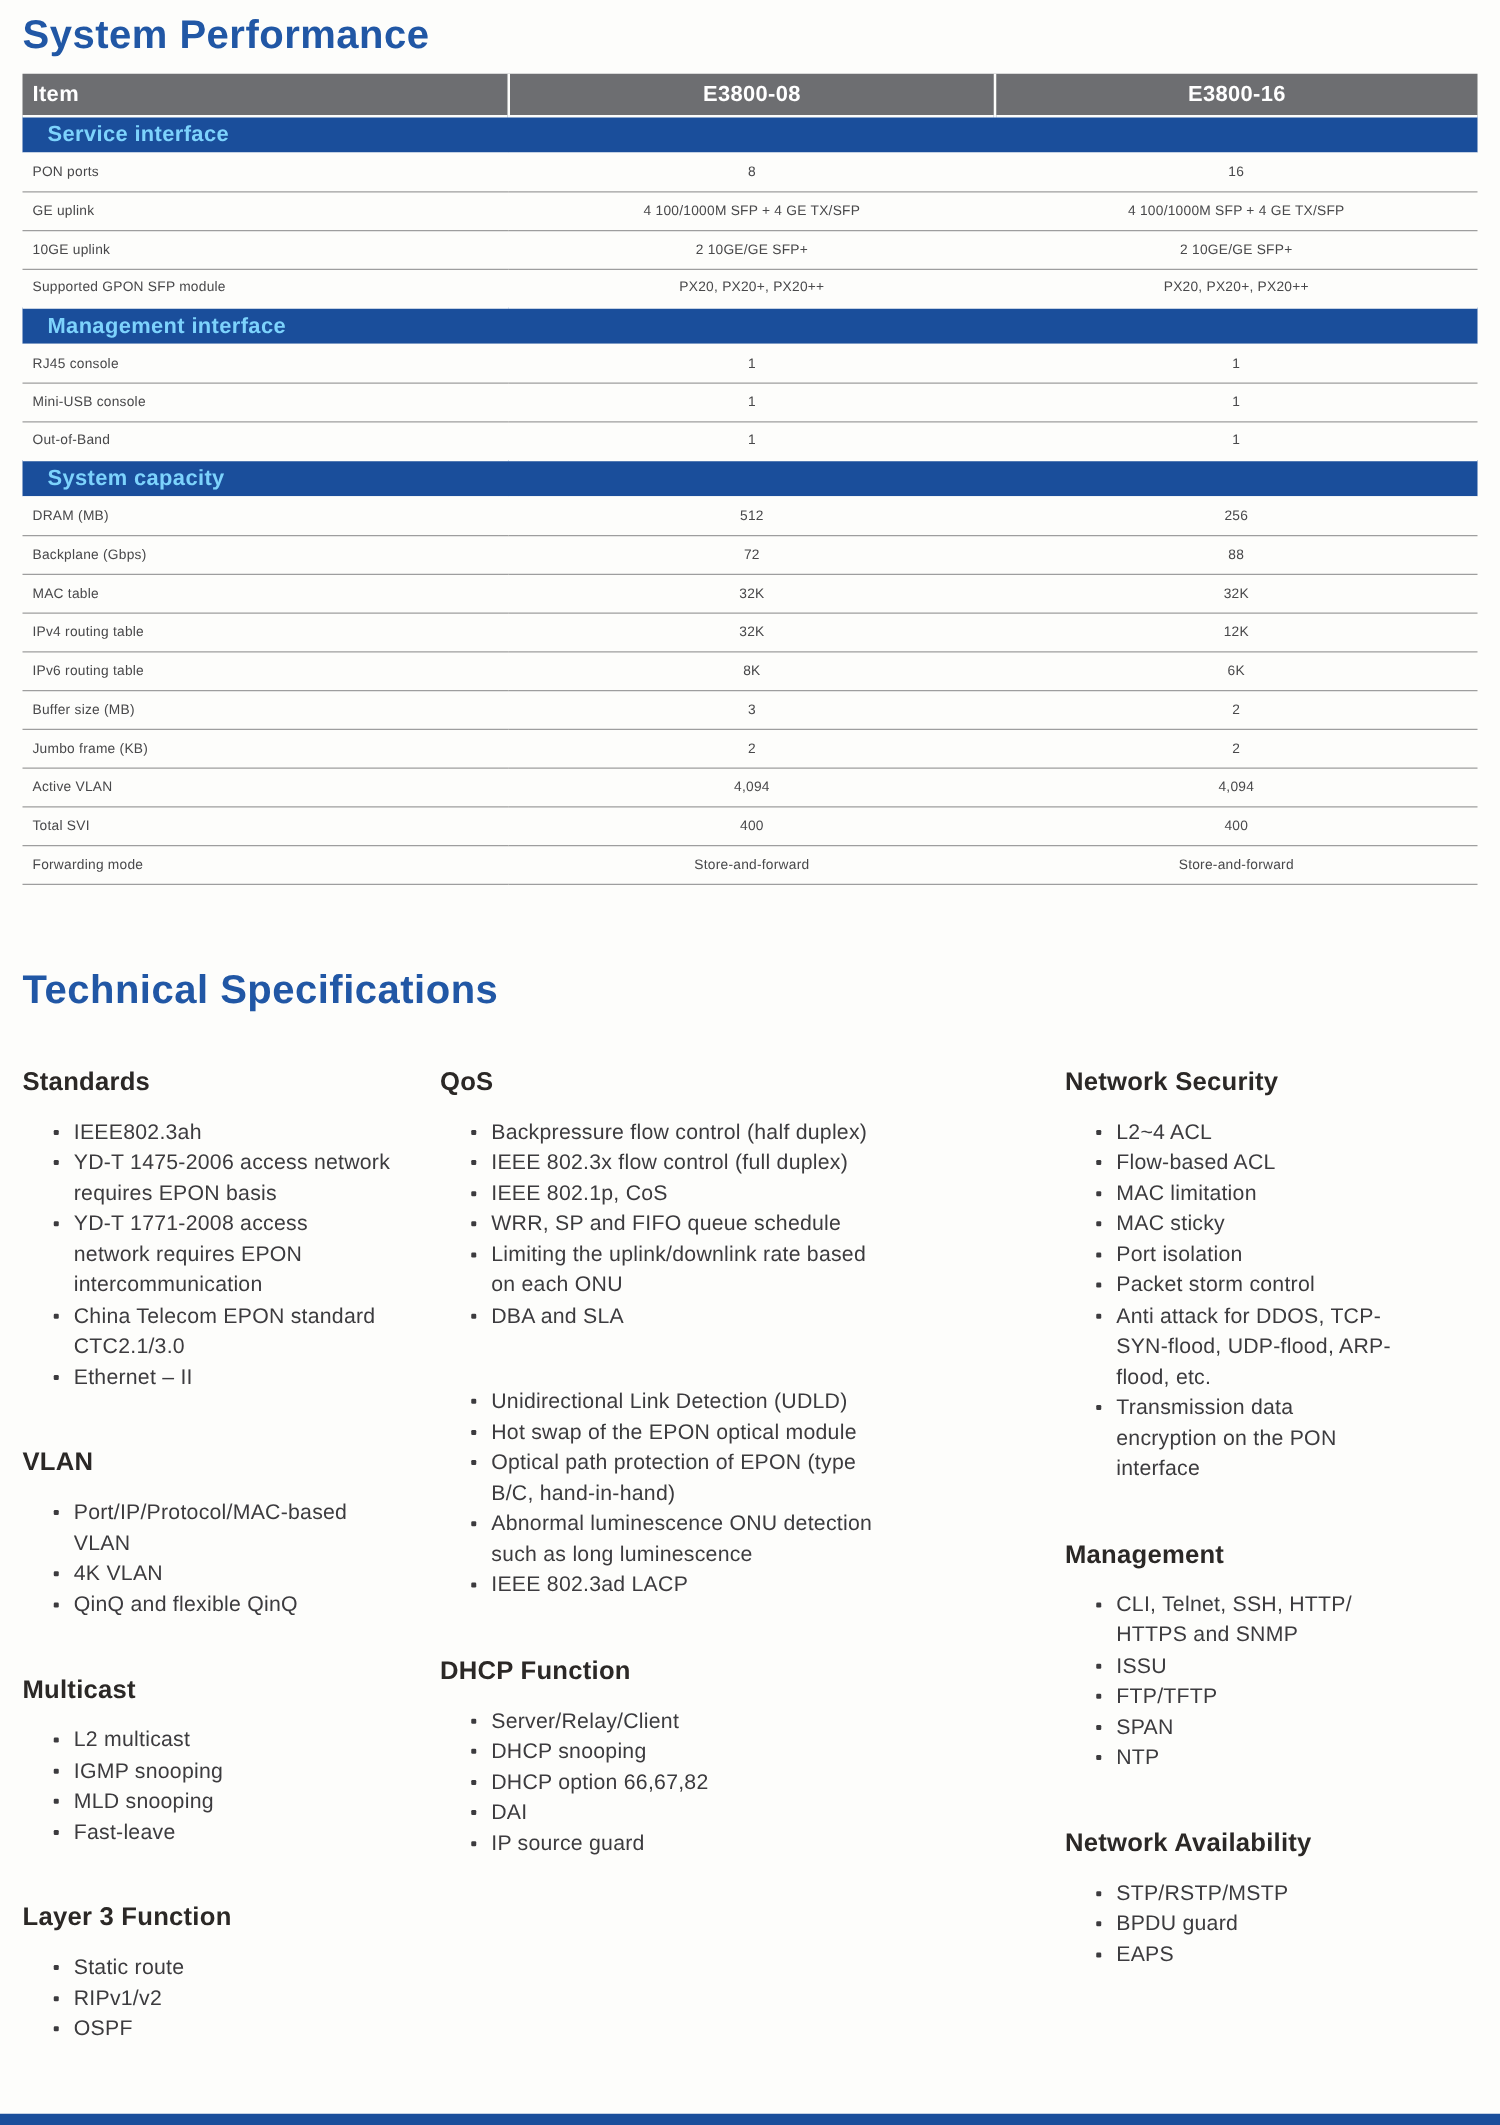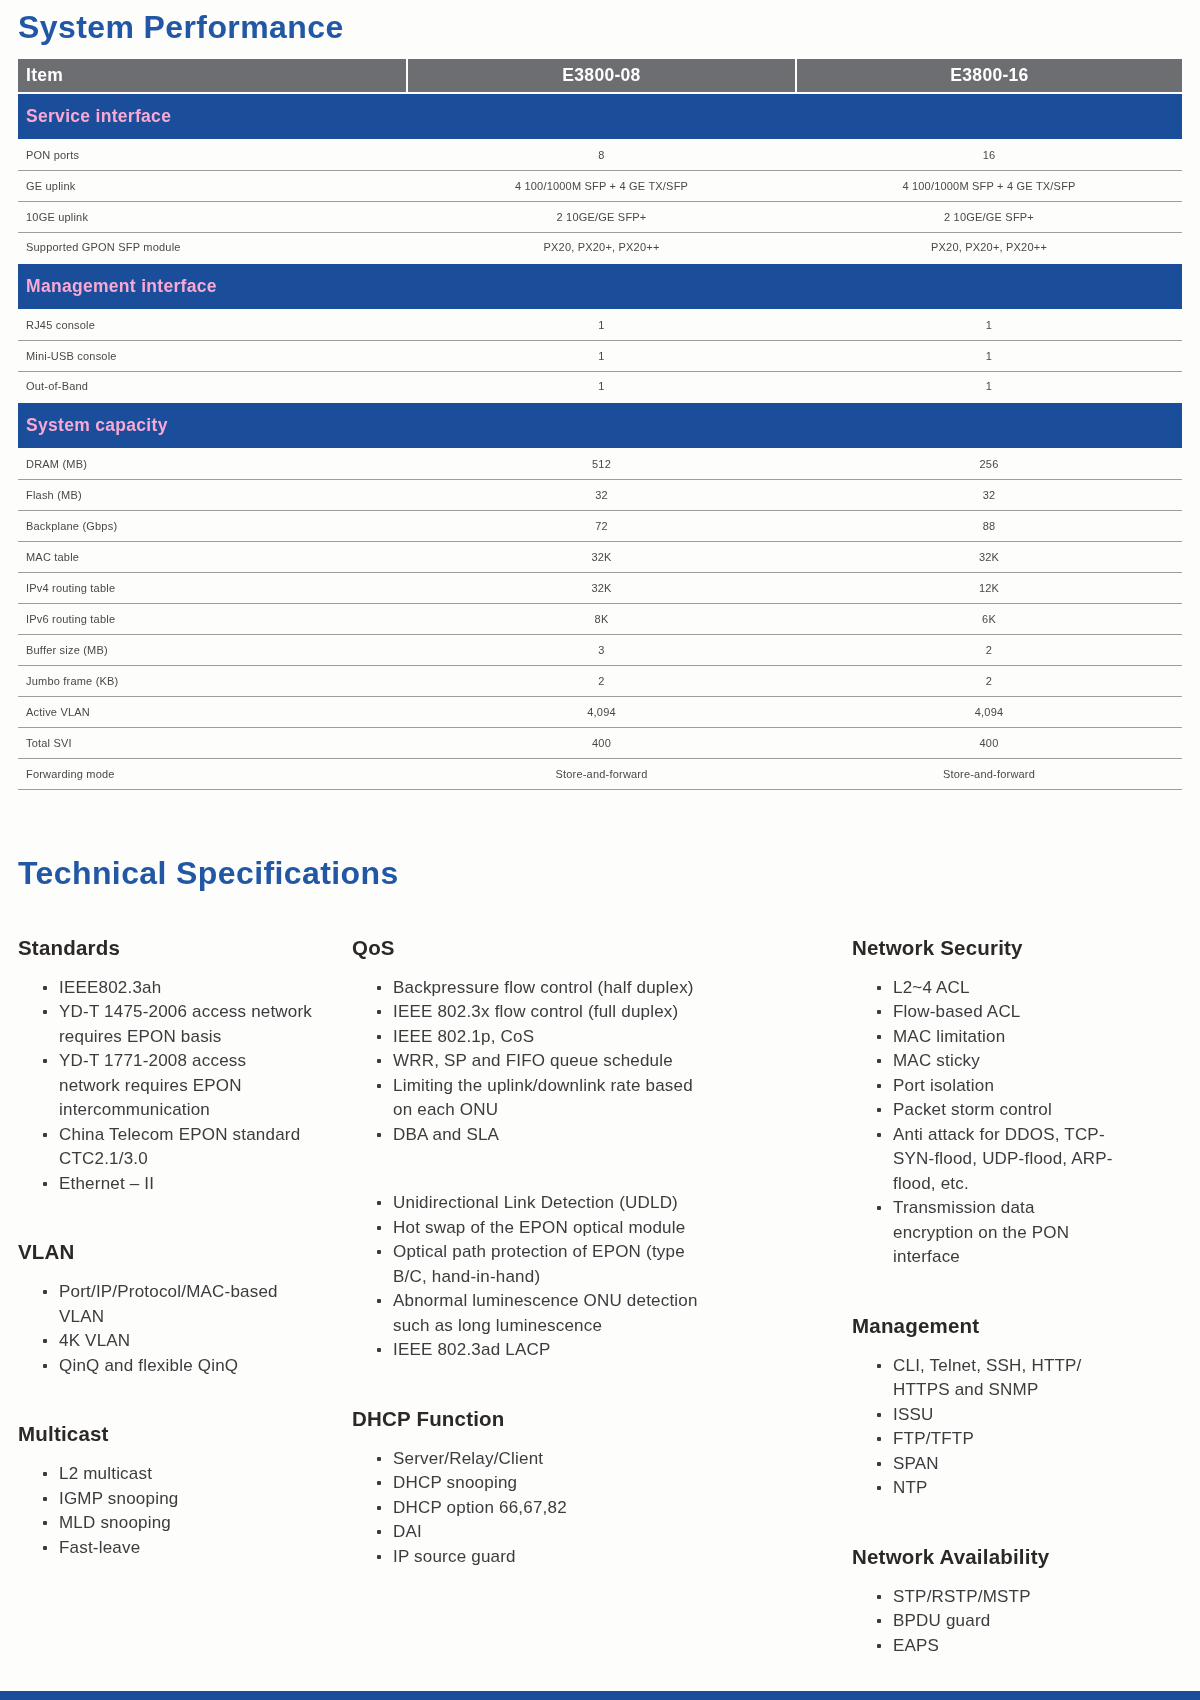--- a/index.html
+++ b/index.html
@@ -41,23 +41,23 @@
   table.perf col.c3{ width:386px; }
   tr.head-row th{
     background:var(--header-gray); color:#ffffff;
     font-size:17.5px; font-weight:bold; height:34px;
     letter-spacing:.3px;
     text-align:center;
   }
   tr.head-row th.item-h{ text-align:left; padding-left:8px; }
   tr.head-row th + th{ border-left:2px solid var(--page-bg); }
   tr.section-row td{
-    background:var(--bar-blue); color:#f9a8d4;
-    font-size:17.5px; font-weight:bold; height:46px;
-    padding-left:8px; letter-spacing:.3px;
+    background:var(--bar-blue); color:#7dd3fc;
+    font-size:17.5px; font-weight:bold; height:29px;
+    padding-left:20px; letter-spacing:.3px;
     border-top:2px solid var(--page-bg);
     border-bottom:1px solid var(--page-bg);
   }
   tr.data-row td{
     height:31px; font-size:11px; color:var(--table-text);
     border-bottom:1px solid var(--rule);
     letter-spacing:.2px;
   }
   tr.data-row td.label{ text-align:left; padding-left:8px; }
   tr.data-row td.value{ text-align:center; }
@@ -158,25 +158,20 @@
         </tr>
         <tr class="section-row">
           <td colspan="3">System capacity</td>
         </tr>
         <tr class="data-row">
           <td class="label">DRAM (MB)</td>
           <td class="value">512</td>
           <td class="value">256</td>
         </tr>
         <tr class="data-row">
-          <td class="label">Flash (MB)</td>
-          <td class="value">32</td>
-          <td class="value">32</td>
-        </tr>
-        <tr class="data-row">
           <td class="label">Backplane (Gbps)</td>
           <td class="value">72</td>
           <td class="value">88</td>
         </tr>
         <tr class="data-row">
           <td class="label">MAC table</td>
           <td class="value">32K</td>
           <td class="value">32K</td>
         </tr>
         <tr class="data-row">
@@ -244,20 +239,28 @@
             <li>QinQ and flexible QinQ</li>
           </ul>
         </div>
         <div class="spec-group">
           <h2>Multicast</h2>
           <ul>
             <li>L2 multicast</li>
             <li>IGMP snooping</li>
             <li>MLD snooping</li>
             <li>Fast-leave</li>
+          </ul>
+        </div>
+        <div class="spec-group">
+          <h2>Layer 3 Function</h2>
+          <ul>
+            <li>Static route</li>
+            <li>RIPv1/v2</li>
+            <li>OSPF</li>
           </ul>
         </div>
       </div>
     <div class="spec-col-2">
         <div class="spec-group">
           <h2>QoS</h2>
           <ul>
             <li>Backpressure flow control (half duplex)</li>
             <li>IEEE 802.3x flow control (full duplex)</li>
             <li>IEEE 802.1p, CoS</li>

